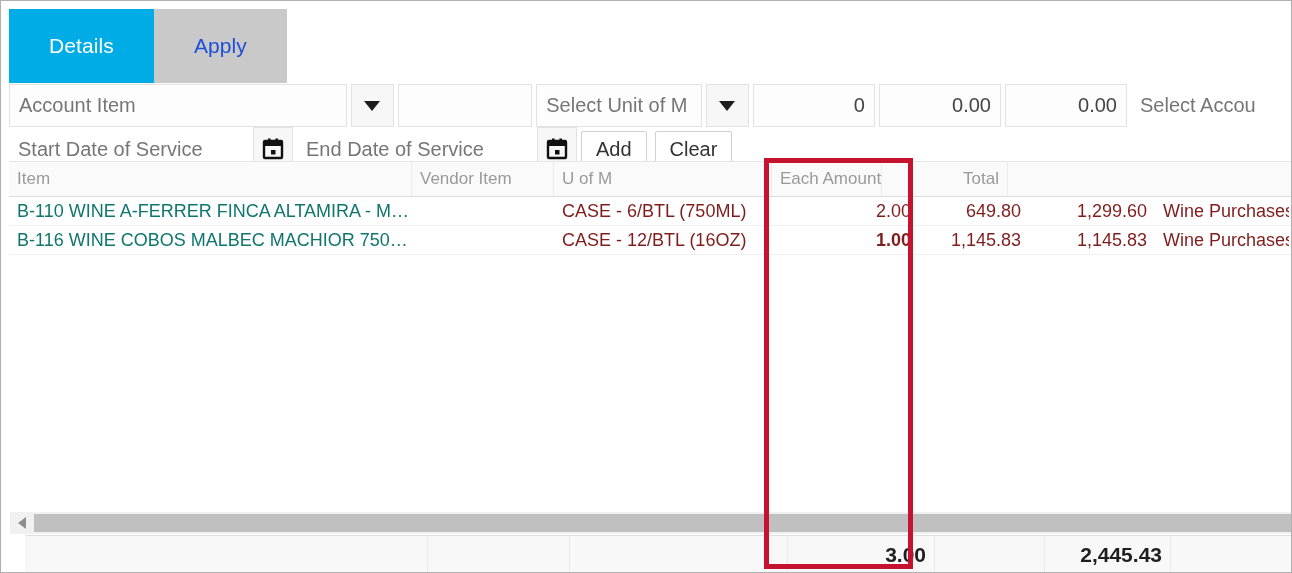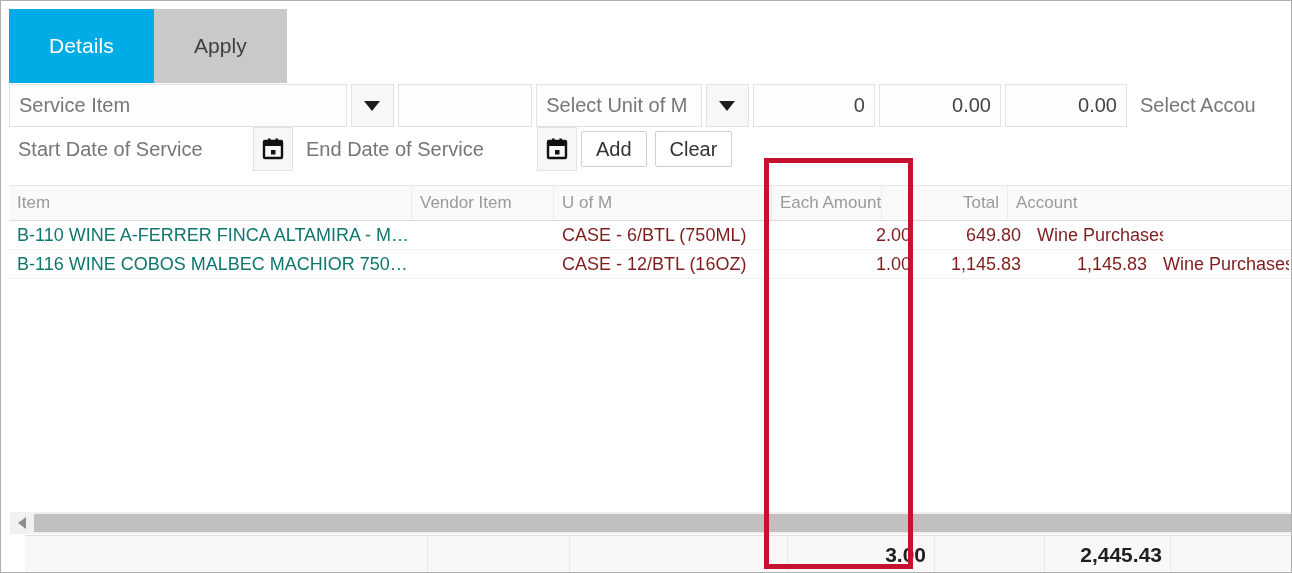--- a/index.html
+++ b/index.html
@@ -23,21 +23,21 @@
   }
   .tab {
     display: flex; align-items: center; justify-content: center;
     padding: 0 40px;
     font-size: 21px;
     letter-spacing: .1px;
     cursor: pointer;
     user-select: none;
   }
   .tab.active { background: #00ace6; color: #ffffff; }
-  .tab.inactive { background: #c9c9c9; color: #404040; }
+  .tab.inactive { background: #c9c9c9; color: #1d4ed8; }
 
   
   .toolbar-row {
     position: absolute; left: 8px; right: 0;
     display: flex; align-items: stretch;
     background: #ffffff;
   }
   .row1 { top: 83px; height: 43px; }
   .row2 { top: 126px; height: 44px; }
 
@@ -81,21 +81,21 @@
     border-radius: 2px;
     font-size: 20px; color: #333333;
     padding: 12px 14px;
     display: flex; align-items: center; justify-content: center;
     margin-right: 8px;
     cursor: pointer;
   }
 
   
   .grid {
-    position: absolute; left: 8px; top: 184px;
+    position: absolute; left: 8px; top: 160px;
     width: 1284px; height: 332px;
     background: #ffffff;
   }
   .ghead {
     display: flex; height: 36px;
     background: #fafafa;
     border-top: 1px solid #e6e6e6;
     border-bottom: 1px solid #dcdcdc;
   }
   .gh {
@@ -176,21 +176,21 @@
 <body>
 
 <div id="app">
 
   <div class="tabbar">
     <div class="tab active">Details</div>
     <div class="tab inactive">Apply</div>
   </div>
 
   <div class="toolbar-row row1">
-    <div class="fld ph" style="width:347px;">Service Item</div>
+    <div class="fld ph" style="width:347px;">Account Item</div>
     <div class="ddbtn">
       <span class="caret"></span>
     </div>
     <div class="fld" style="width:138px;"></div>
     <div class="fld ph" style="width:170px;">Select Unit of M</div>
     <div class="ddbtn">
       <span class="caret"></span>
     </div>
     <div class="fld num" style="width:125px;">0</div>
     <div class="fld num" style="width:125px;">0.00</div>
@@ -224,37 +224,37 @@
   </div>
 
   <div class="grid">
 
     <div class="ghead">
       <div class="gh" style="width:403px;">Item</div>
       <div class="gh" style="width:142px;">Vendor Item</div>
       <div class="gh" style="width:218px;">U of M</div>
       <div class="gh" style="width:110px;">Each Amount</div>
       <div class="gh r" style="width:126px;">Total</div>
-      <div class="gh" style="width:134px;border-right:none;">Account</div>
     </div>
 
     <div class="grow">
       <div class="gc link" style="width:403px;">B-110 WINE A-FERRER FINCA ALTAMIRA - M…</div>
       <div class="gc" style="width:142px;"></div>
       <div class="gc" style="width:218px;">CASE - 6/BTL (750ML)</div>
       <div class="gc r" style="width:147px;">2.00</div>
       <div class="gc r" style="width:110px;">649.80</div>
+      <div class="gc r" style="width:126px;">1,299.60</div>
       <div class="gc" style="width:134px;">Wine Purchases</div>
     </div>
 
     <div class="grow">
       <div class="gc link" style="width:403px;">B-116 WINE COBOS MALBEC MACHIOR 750…</div>
       <div class="gc" style="width:142px;"></div>
       <div class="gc" style="width:218px;">CASE - 12/BTL (16OZ)</div>
-      <div class="gc r" style="width:147px;">1.00</div>
+      <div class="gc r" style="width:147px;font-weight:bold;">1.00</div>
       <div class="gc r" style="width:110px;">1,145.83</div>
       <div class="gc r" style="width:126px;">1,145.83</div>
       <div class="gc" style="width:134px;">Wine Purchases</div>
     </div>
 
   </div>
 
   <div class="hscroll">
     <div class="sbarrow">
       <i></i>

